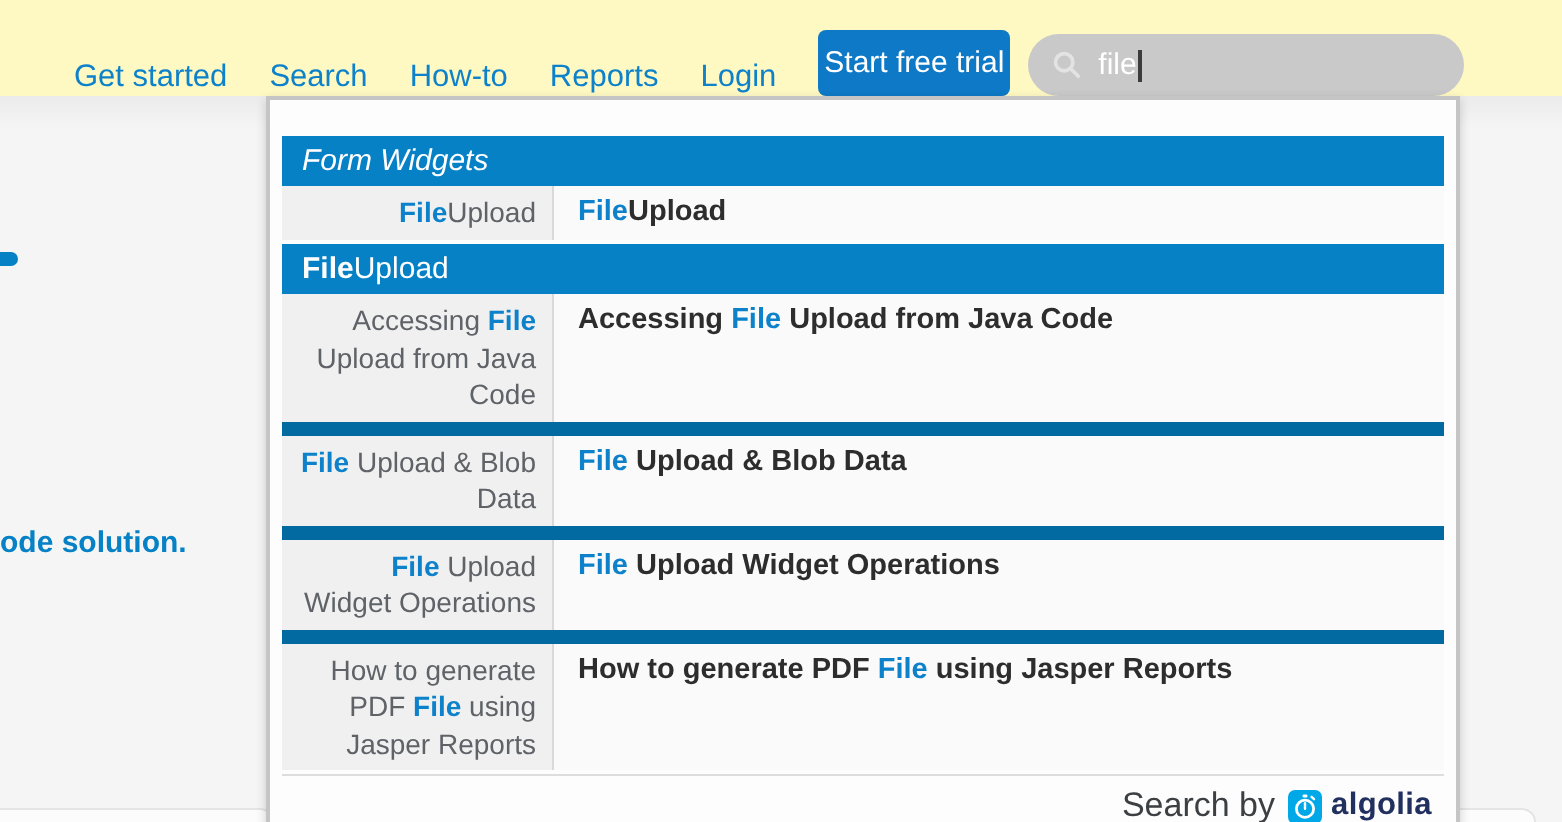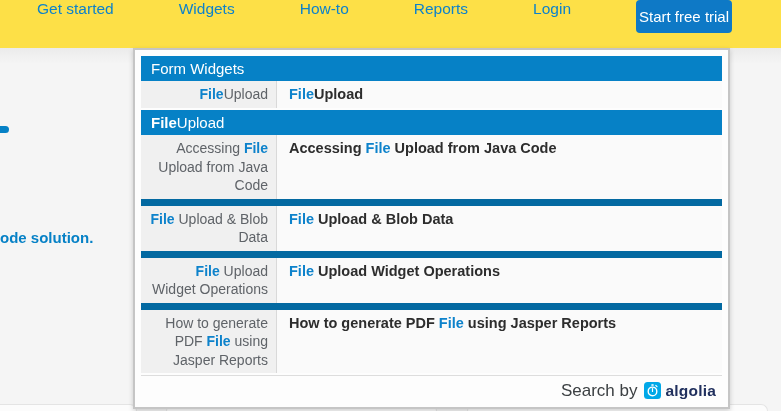--- a/index.html
+++ b/index.html
@@ -6,25 +6,24 @@
   html,body { width:781px; height:411px; overflow:hidden; }
   body {
     font-family:"Liberation Sans", sans-serif;
     background:var(--page-bg, #f5f5f5);
     position:relative;
   }
 
   
   .topbar {
     position:absolute; left:0; top:0; width:781px; height:48px;
-    background:#fde047;
-    display:flex; align-items:flex-start;
+    background:#fef9c3;
+    display:flex; align-items:flex-end;
     padding-left:37px;
     z-index:5;
-    gap:44px;
   }
   .topbar-shadow {
     position:absolute; left:0; top:48px; width:781px; height:16px;
     background:linear-gradient(#ebebeb, var(--page-bg,#f5f5f5));
     z-index:1;
   }
   .nav-link {
     color:var(--link-blue,#0d82cb);
     font-size:15.5px;
     text-decoration:none;
@@ -57,21 +56,21 @@
     display:inline-block; width:1.5px; height:16px;
     background:#3c3c3c; margin-left:1px; vertical-align:middle;
   }
 
   
   .bg-dash {
     position:absolute; left:0; top:126px; width:9px; height:7px;
     background:var(--accent,#0681c6); border-radius:0 4px 4px 0; z-index:0;
   }
   .bg-partial-text {
-    position:absolute; left:0; top:229px;
+    position:absolute; left:0; top:263px;
     color:var(--accent,#0681c6); font-size:15px; font-weight:600;
     z-index:0; white-space:nowrap;
   }
   .bg-card {
     position:absolute; top:404px; height:20px;
     background:#fcfcfc; border:1px solid #e4e4e4;
     border-bottom:none; border-radius:7px 7px 0 0; z-index:0;
   }
   .bg-card.a { left:-30px; width:167px; }
   .bg-card.b { left:166px; width:271px; }
@@ -86,21 +85,21 @@
     padding:6px 6px 0 6px;
     z-index:10;
   }
   .dd-header {
     background:var(--accent,#0681c6);
     color:#ffffff;
     font-size:15px;
     padding:4px 10px;
     margin-top:2px;
   }
-  .dd-header:first-child { margin-top:0; }
+  .dd-header:first-child { margin-top:12px;font-style:italic; }
   .dd-header .hb { font-weight:700; }
   .dd-row {
     display:flex; align-items:stretch;
     background:var(--row-bg,#fafafa);
     cursor:pointer;
   }
   .dd-row + .dd-row { border-top:7px solid #0369a1; }
   .cell-left {
     width:136px; flex:0 0 136px;
     background:var(--left-cell-bg,#f0f0f0);
@@ -140,21 +139,21 @@
 
 <div class="bg-dash"></div>
 <div class="bg-partial-text">ode solution.</div>
 <div class="bg-card a"></div>
 <div class="bg-card b"></div>
 <div class="bg-card c"></div>
 <div class="topbar-shadow"></div>
 
 <div class="topbar">
   <a class="nav-link">Get started</a>
-  <a class="nav-link">Widgets</a>
+  <a class="nav-link">Search</a>
   <a class="nav-link">How-to</a>
   <a class="nav-link">Reports</a>
   <a class="nav-link">Login</a>
   <button class="cta-button">Start free trial</button>
   <div class="search-pill">
     <svg class="mag" viewBox="0 0 16 16">
       <circle cx="6.5" cy="6.5" r="4.6" fill="none" stroke="#e3e3e3" stroke-width="2"></circle>
       <line x1="10" y1="10" x2="14" y2="14" stroke="#e3e3e3" stroke-width="2" stroke-linecap="round"></line>
     </svg>
     <span class="search-text">file</span>
@@ -182,21 +181,21 @@
         <div class="cell-left"><span class="h">File</span><span> Upload Widget Operations</span></div>
         <div class="cell-right"><span class="h">File</span><span> Upload Widget Operations</span></div>
       </div>
       <div class="dd-row">
         <div class="cell-left"><span>How to generate PDF </span><span class="h">File</span><span> using Jasper Reports</span></div>
         <div class="cell-right"><span>How to generate PDF </span><span class="h">File</span><span> using Jasper Reports</span></div>
       </div>
     </div>
   <div class="dd-footer">
     <span class="search-by">Search by</span>
-    <a style="display:flex;gap:5px;text-decoration:none;cursor:pointer;">
+    <a style="display:flex;align-items:center;gap:5px;text-decoration:none;cursor:pointer;">
       <svg class="algolia-mark" viewBox="0 0 17 17">
         <rect x="0" y="0" width="17" height="17" rx="3.5" fill="#00a8e8"></rect>
         <rect x="7.3" y="2.2" width="2.4" height="1.6" rx="0.5" fill="#ffffff"></rect>
         <line x1="11.8" y1="3.4" x2="13" y2="4.6" stroke="#ffffff" stroke-width="1.2" stroke-linecap="round"></line>
         <circle cx="8.5" cy="9.4" r="4.3" fill="none" stroke="#ffffff" stroke-width="1.4"></circle>
         <line x1="8.5" y1="9.4" x2="8.5" y2="6.6" stroke="#ffffff" stroke-width="1.2" stroke-linecap="round"></line>
       </svg>
       <span class="algolia-word">algolia</span>
     </a>
   </div>

